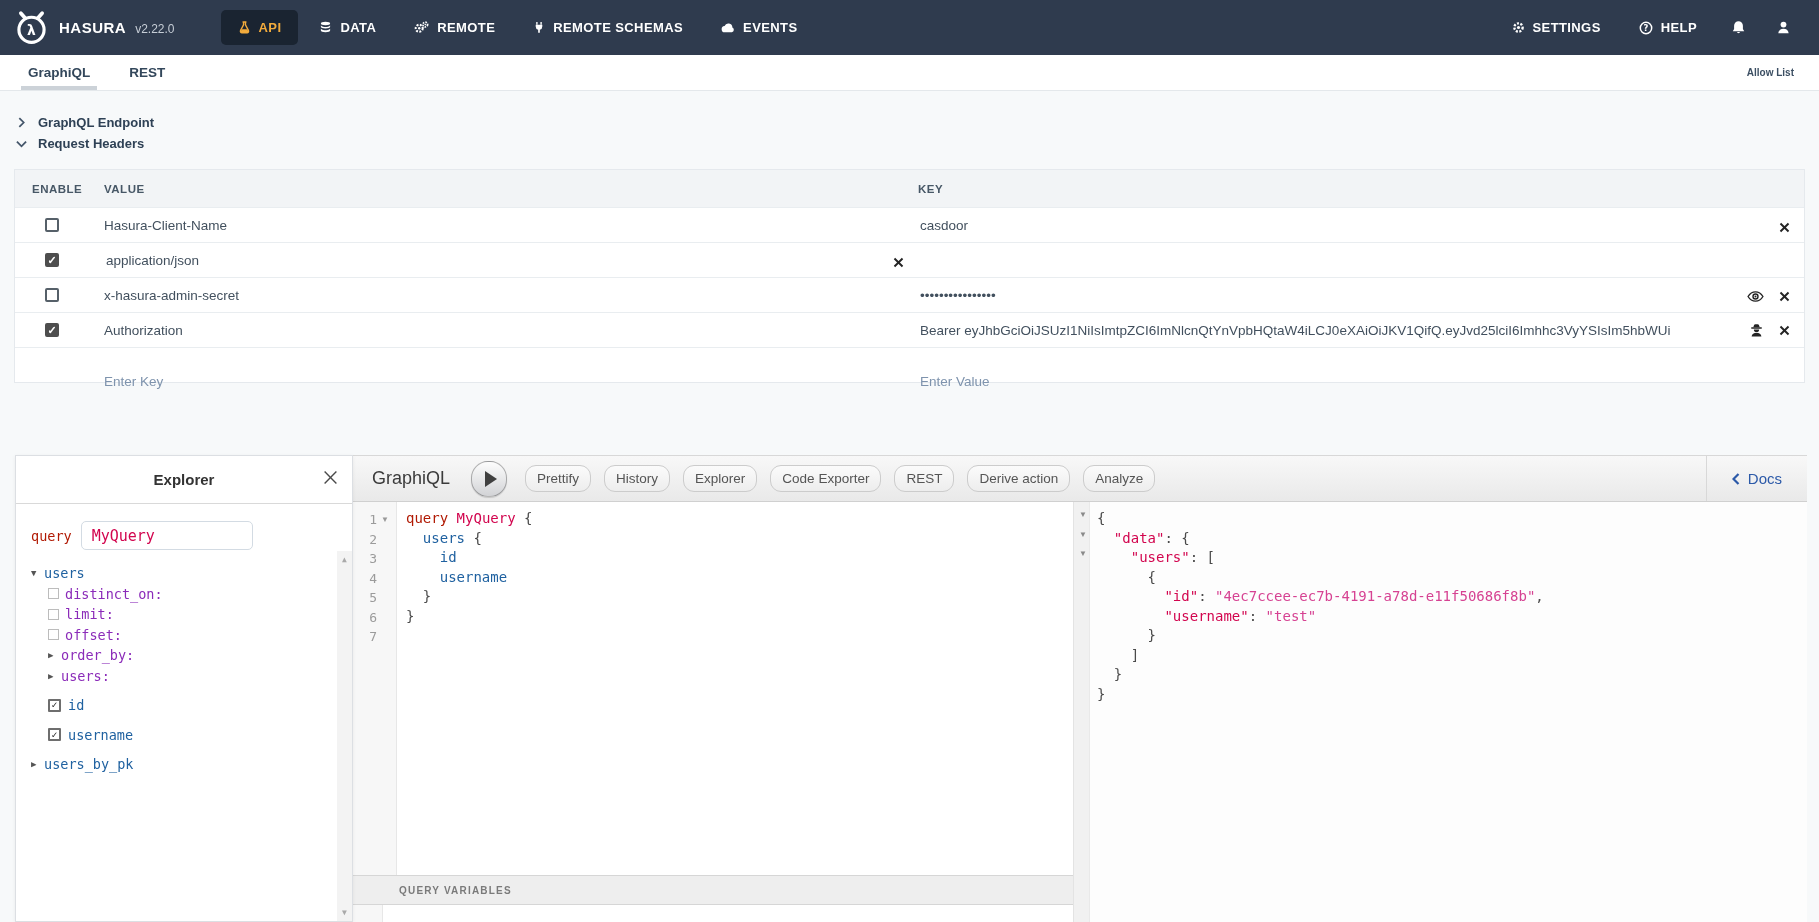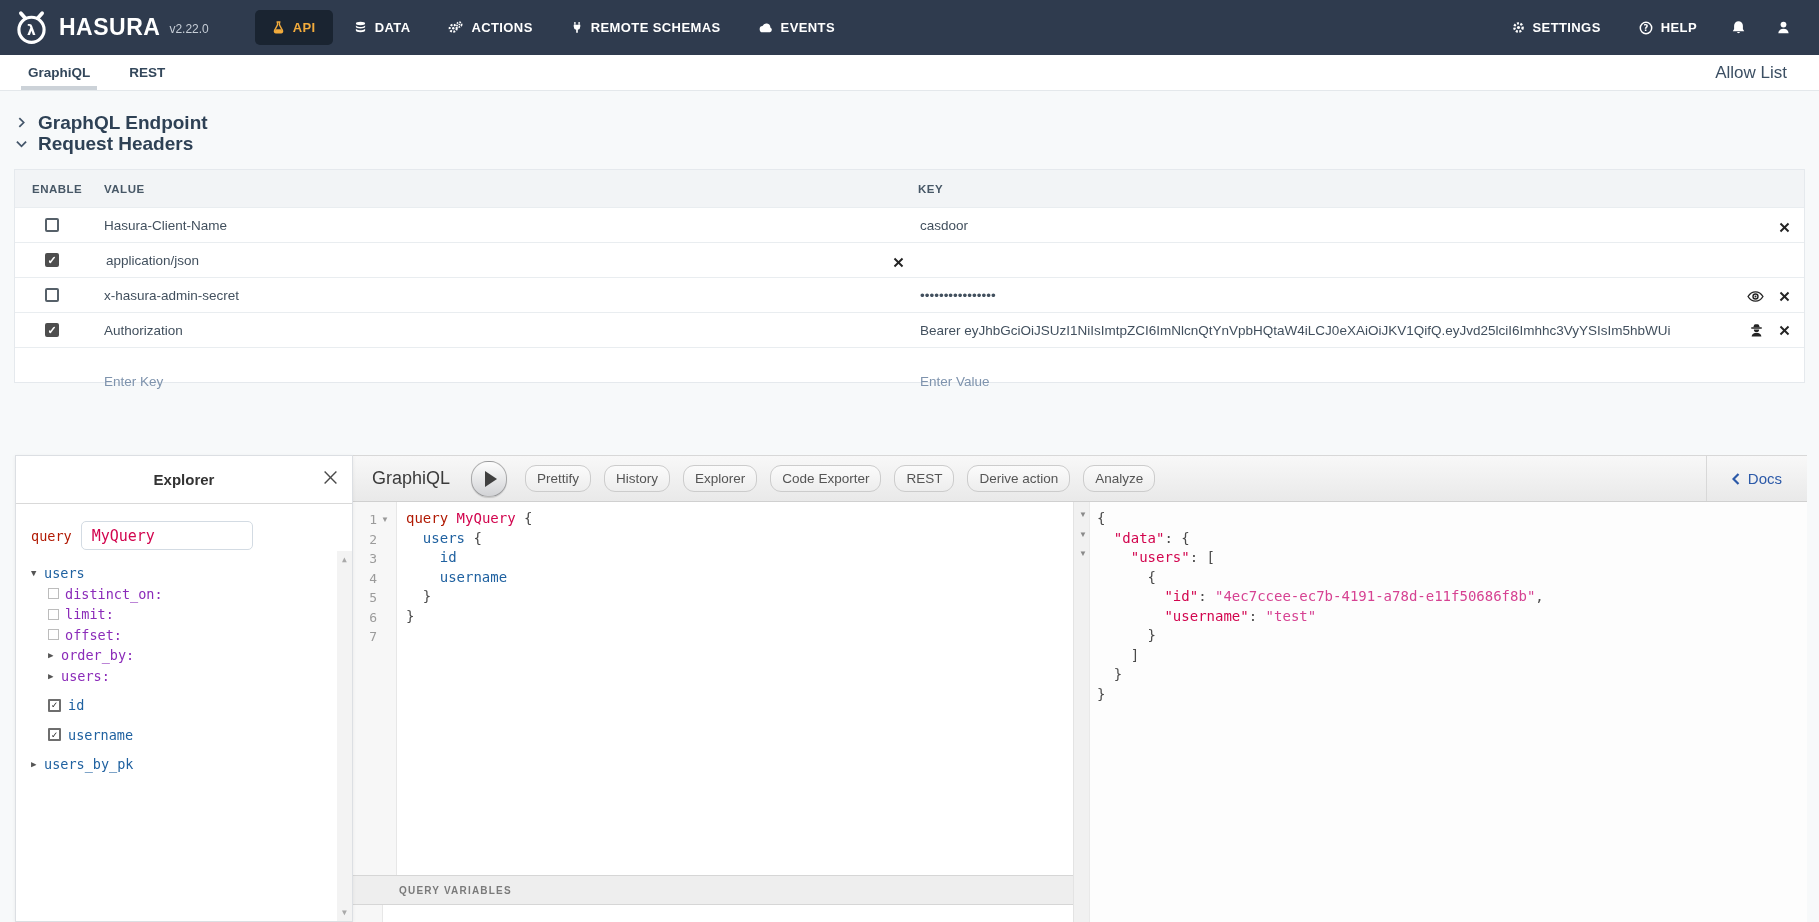--- a/index.html
+++ b/index.html
@@ -5,42 +5,42 @@
   html,body{margin:0;padding:0;}
   body{
     width:1819px;height:922px;overflow:hidden;position:relative;
     background:#f7f9fa;
     font-family:"Liberation Sans",sans-serif;
     -webkit-font-smoothing:antialiased;
   }
   
   .topnav{height:55px;background:#2f3b4e;display:flex;align-items:center;color:#fff;}
   .brand-group{display:flex;align-items:center;padding-left:13px;}
-  .brand{font-size:23px;font-weight:bold;letter-spacing:.5px;margin-left:9px;}
+  .brand{font-size:15px;font-weight:bold;letter-spacing:.5px;margin-left:9px;}
   .version{font-size:12px;color:#c6cdd6;margin-left:9px;margin-top:2px;}
   .nav-items{display:flex;align-items:center;margin-left:44px;height:100%;}
   .nav-item{display:flex;align-items:center;gap:8px;font-size:13px;font-weight:bold;
     letter-spacing:.4px;color:#fff;padding:10px 17px;border-radius:5px;margin:0 2px;cursor:pointer;}
   .nav-item .icn{display:inline-flex;color:#fff;}
   .nav-item.active{background:#1a2431;color:#f2ab3c;}
   .nav-item.active .icn{color:#f2ab3c;}
   .nav-right{margin-left:auto;display:flex;align-items:center;gap:30px;padding-right:28px;height:100%;}
   .nav-right .nav-item{padding:10px 2px;}
   .nav-icon-btn{display:inline-flex;color:#fff;cursor:pointer;}
   
   .tabbar{height:35px;background:#fff;border-bottom:1px solid #e4e8eb;display:flex;align-items:stretch;position:relative;}
   .tabs{display:flex;margin-left:21px;}
   .tab{display:flex;align-items:center;padding:0 7px;margin-right:25px;font-size:13.5px;
     font-weight:bold;color:#33475b;position:relative;cursor:pointer;}
   .tab.active::after{content:"";position:absolute;left:0;right:0;bottom:0;height:4px;background:#ccd2d8;}
-  .tab-right{margin-left:auto;display:flex;align-items:center;padding-right:32px;
-    font-size:17px;font-weight:normal;color:#3c4f63;cursor:pointer;}
+  .tab-right{margin-left:auto;display:flex;align-items:center;padding-right:25px;
+    font-size:10px;font-weight:bold;color:#3c4f63;cursor:pointer;}
   
   .sections{margin:21px 0 0 16px;}
-  .sect-row{display:flex;align-items:center;gap:11px;height:21px;font-size:19px;
+  .sect-row{display:flex;align-items:center;gap:11px;height:21px;font-size:13px;
     font-weight:bold;color:#2e4155;cursor:pointer;text-align:center;}
   .sect-row .icn{color:#44566a;display:inline-flex;width:11px;justify-content:center;}
   
   .htable{margin:15px 14px 0 14px;background:#fff;border:1px solid #e5e9ed;}
   .t-head{display:grid;grid-template-columns:89px 814px 1fr;height:37px;align-items:center;
     background:#f2f4f6;font-size:11.5px;font-weight:bold;letter-spacing:.5px;color:#475766;}
   .t-head .h-enable{padding-left:17px;}
   .t-row{display:grid;grid-template-columns:89px 814px 1fr;height:34px;align-items:center;
     border-top:1px solid #e9edf0;font-size:13.5px;color:#42505e;background:#fff;}
   .c-enable{display:flex;align-items:center;padding-left:30px;}
@@ -167,21 +167,21 @@
       </div>
       <div class="nav-item">
         <span class="icn">
           <svg viewBox="0 0 18 16" width="15" height="13">
             <circle cx="6.2" cy="9" r="4.3" fill="none" stroke="currentColor" stroke-width="2.6" stroke-dasharray="2.4 1.7"></circle>
             <circle cx="6.2" cy="9" r="1.5" fill="currentColor"></circle>
             <circle cx="13.6" cy="4.4" r="2.9" fill="none" stroke="currentColor" stroke-width="2.2" stroke-dasharray="1.8 1.3"></circle>
             <circle cx="13.6" cy="4.4" r="1" fill="currentColor"></circle>
           </svg>
         </span>
-        <span>ACTIONS</span>
+        <span>REMOTE</span>
       </div>
       <div class="nav-item">
         <span class="icn">
           <svg viewBox="0 0 16 16" width="12" height="13">
             <path d="M5.2.8v3.6M10.8.8v3.6" stroke="currentColor" stroke-width="1.8" fill="none"></path>
             <path d="M3.6 4.4h8.8v2.2a4.4 4.4 0 0 1-3.3 4.3V15H6.9v-4.1a4.4 4.4 0 0 1-3.3-4.3z" fill="currentColor"></path>
           </svg>
         </span>
         <span>REMOTE SCHEMAS</span>
       </div>

